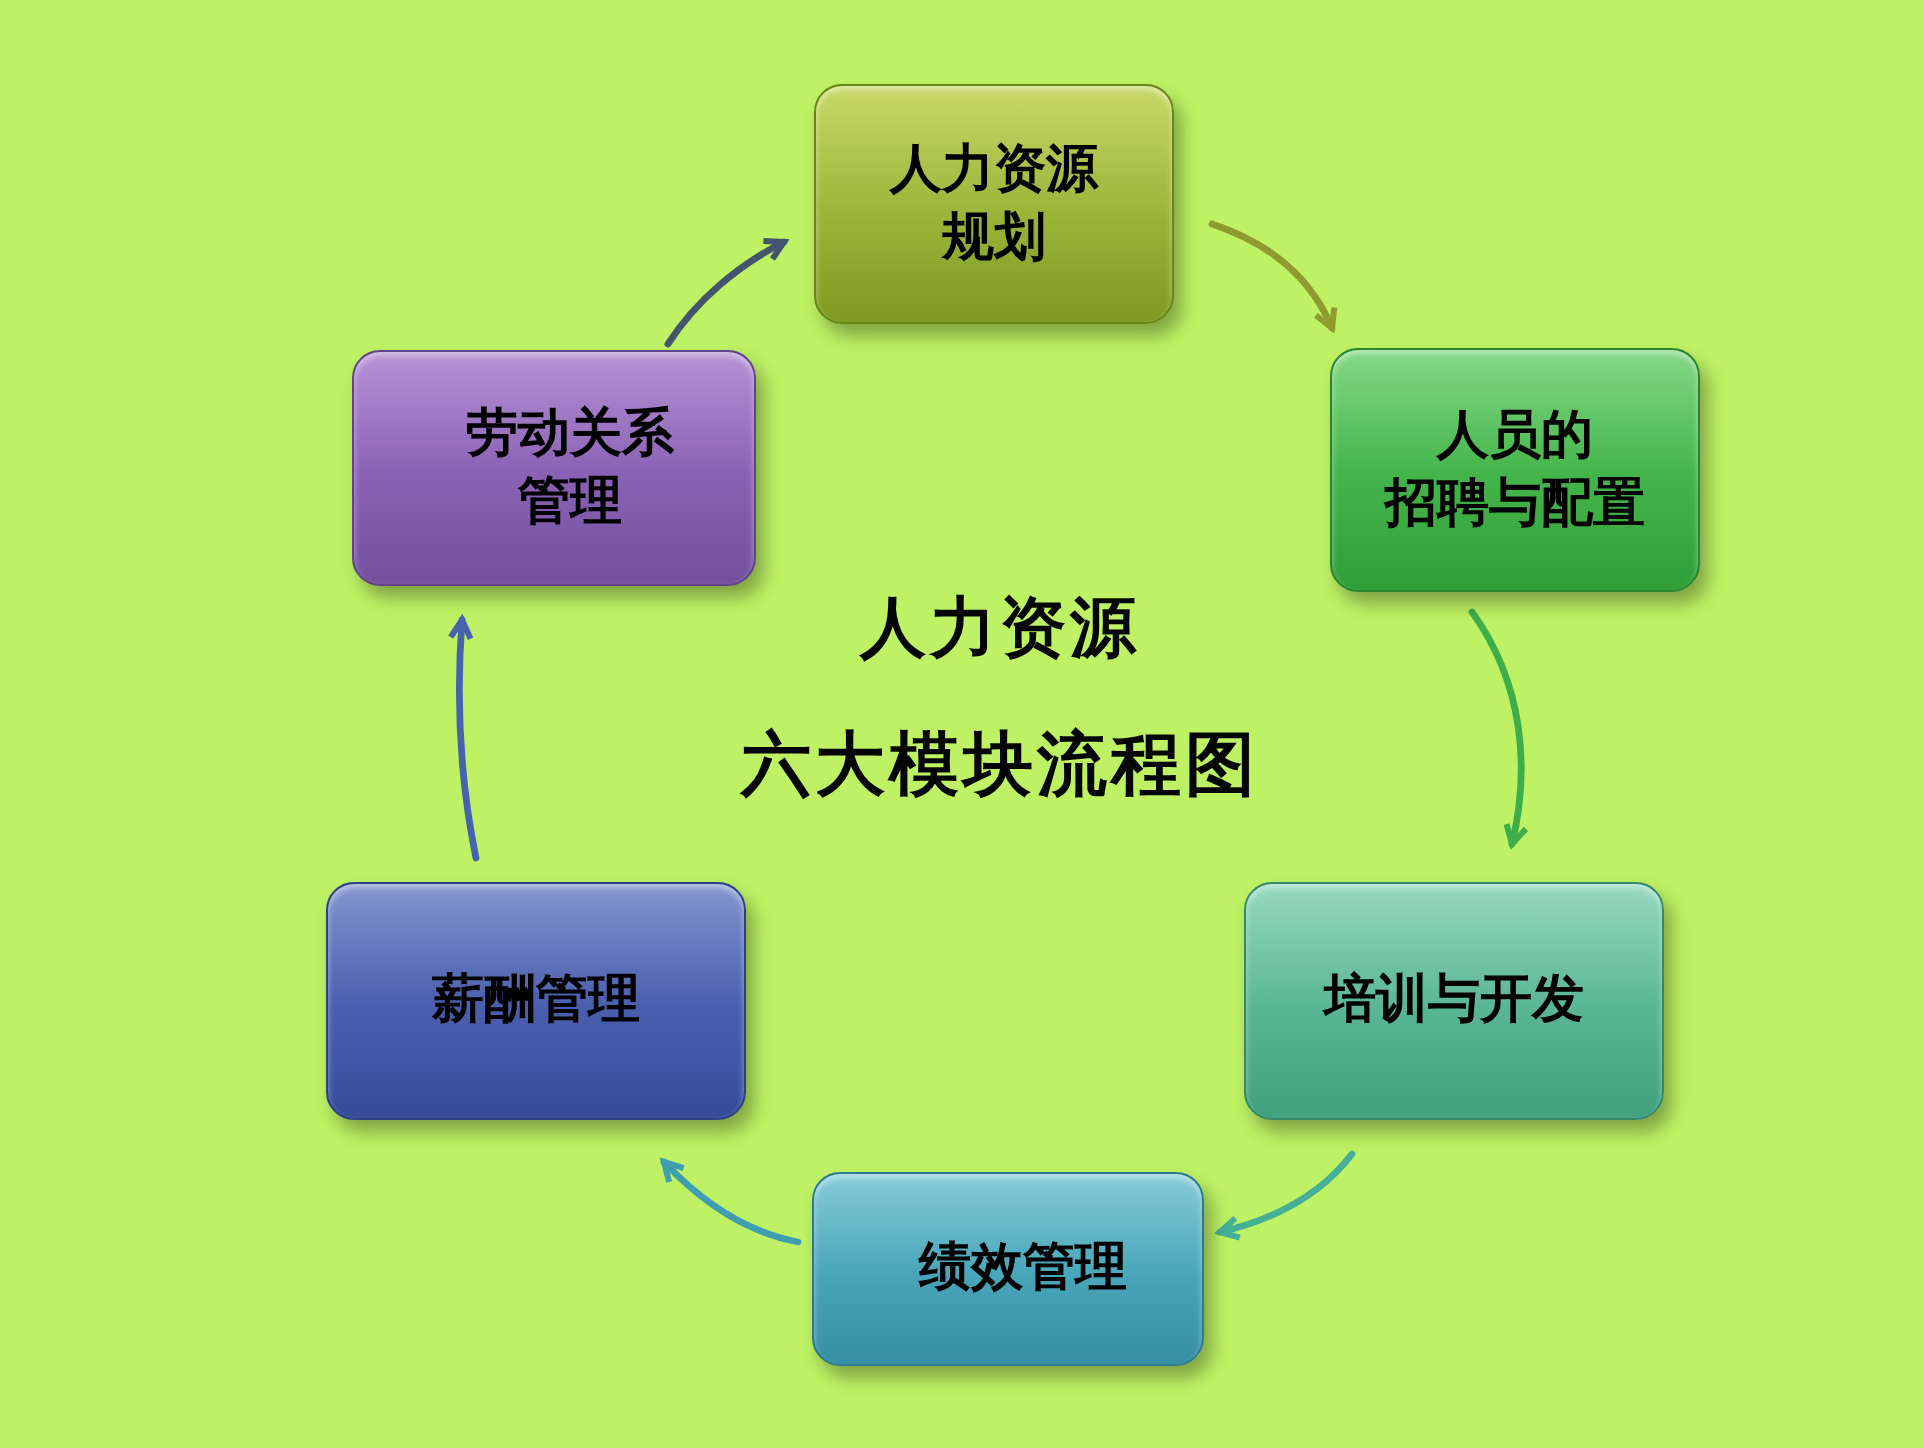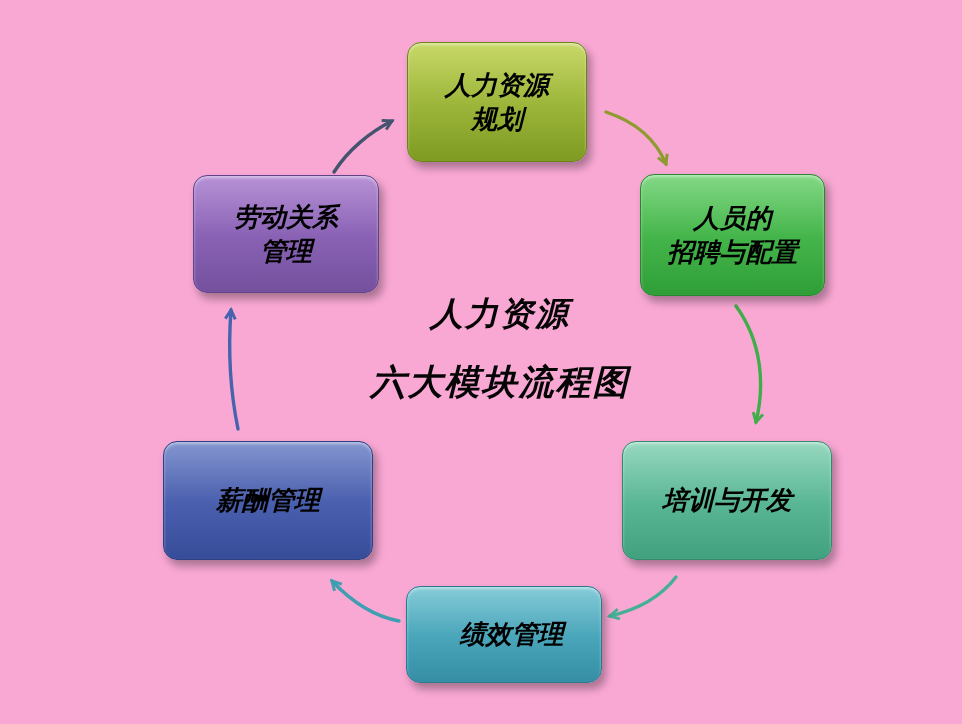--- a/index.html
+++ b/index.html
@@ -15,43 +15,43 @@
     display:flex;align-items:center;justify-content:center;
     text-align:center;
     white-space:pre-line;
     font-size:26px;font-weight:bold;color:#000;
     line-height:1.32;
     border:1px solid rgba(0,0,0,0.35);
     border-radius:14px;
     box-shadow:4px 6px 9px rgba(0,0,0,0.32), inset 0 2px 3px rgba(255,255,255,0.45);
   }
   .node-planning     {left:407px;top:42px; width:178px;height:118px;}
-  .node-recruitment  {left:640px;top:174px;width:183px;height:120px;}
+  .node-recruitment  {left:665px;top:174px;width:183px;height:120px;}
   .node-training     {left:622px;top:441px;width:208px;height:117px;}
   .node-performance  {left:406px;top:586px;width:179px;height:95px;padding-left:15px;}
   .node-compensation {left:163px;top:441px;width:208px;height:117px;}
-  .node-labor        {left:193px;top:175px;width:184px;height:116px;}
+  .node-labor        {left:176px;top:175px;width:184px;height:116px;padding-left:16px;}
 
   .center-title{
     position:absolute;left:310px;top:292px;width:380px;
     text-align:center;color:#050505;
   }
   .center-title .t1{font-size:33px;font-weight:900;letter-spacing:2px;}
   .center-title .t2{font-size:35px;font-weight:900;letter-spacing:2px;margin-top:22px;}
 
   svg.arrows{
     position:absolute;left:0;top:0;width:962px;height:724px;
     pointer-events:none;
   }
   svg.arrows path.link{fill:none;stroke-width:3.4;stroke-linecap:round;}
 </style>
 </head>
 <body>
 
-<div class="canvas" style="background: #f9a8d4; font-style: italic;">
+<div class="canvas" style="background: #bef264;">
 
   <svg class="arrows" viewBox="0 0 962 724">
     <defs>
       <marker id="ah0" markerUnits="userSpaceOnUse" markerWidth="16" markerHeight="16" refX="11" refY="7" orient="auto">
         <path d="M2,2 L11,7 L2,12" fill="none" stroke-width="3" stroke="#44536e"></path>
       </marker>
       <marker id="ah1" markerUnits="userSpaceOnUse" markerWidth="16" markerHeight="16" refX="11" refY="7" orient="auto">
         <path d="M2,2 L11,7 L2,12" fill="none" stroke-width="3" stroke="#8f9b2f"></path>
       </marker>
       <marker id="ah2" markerUnits="userSpaceOnUse" markerWidth="16" markerHeight="16" refX="11" refY="7" orient="auto">

